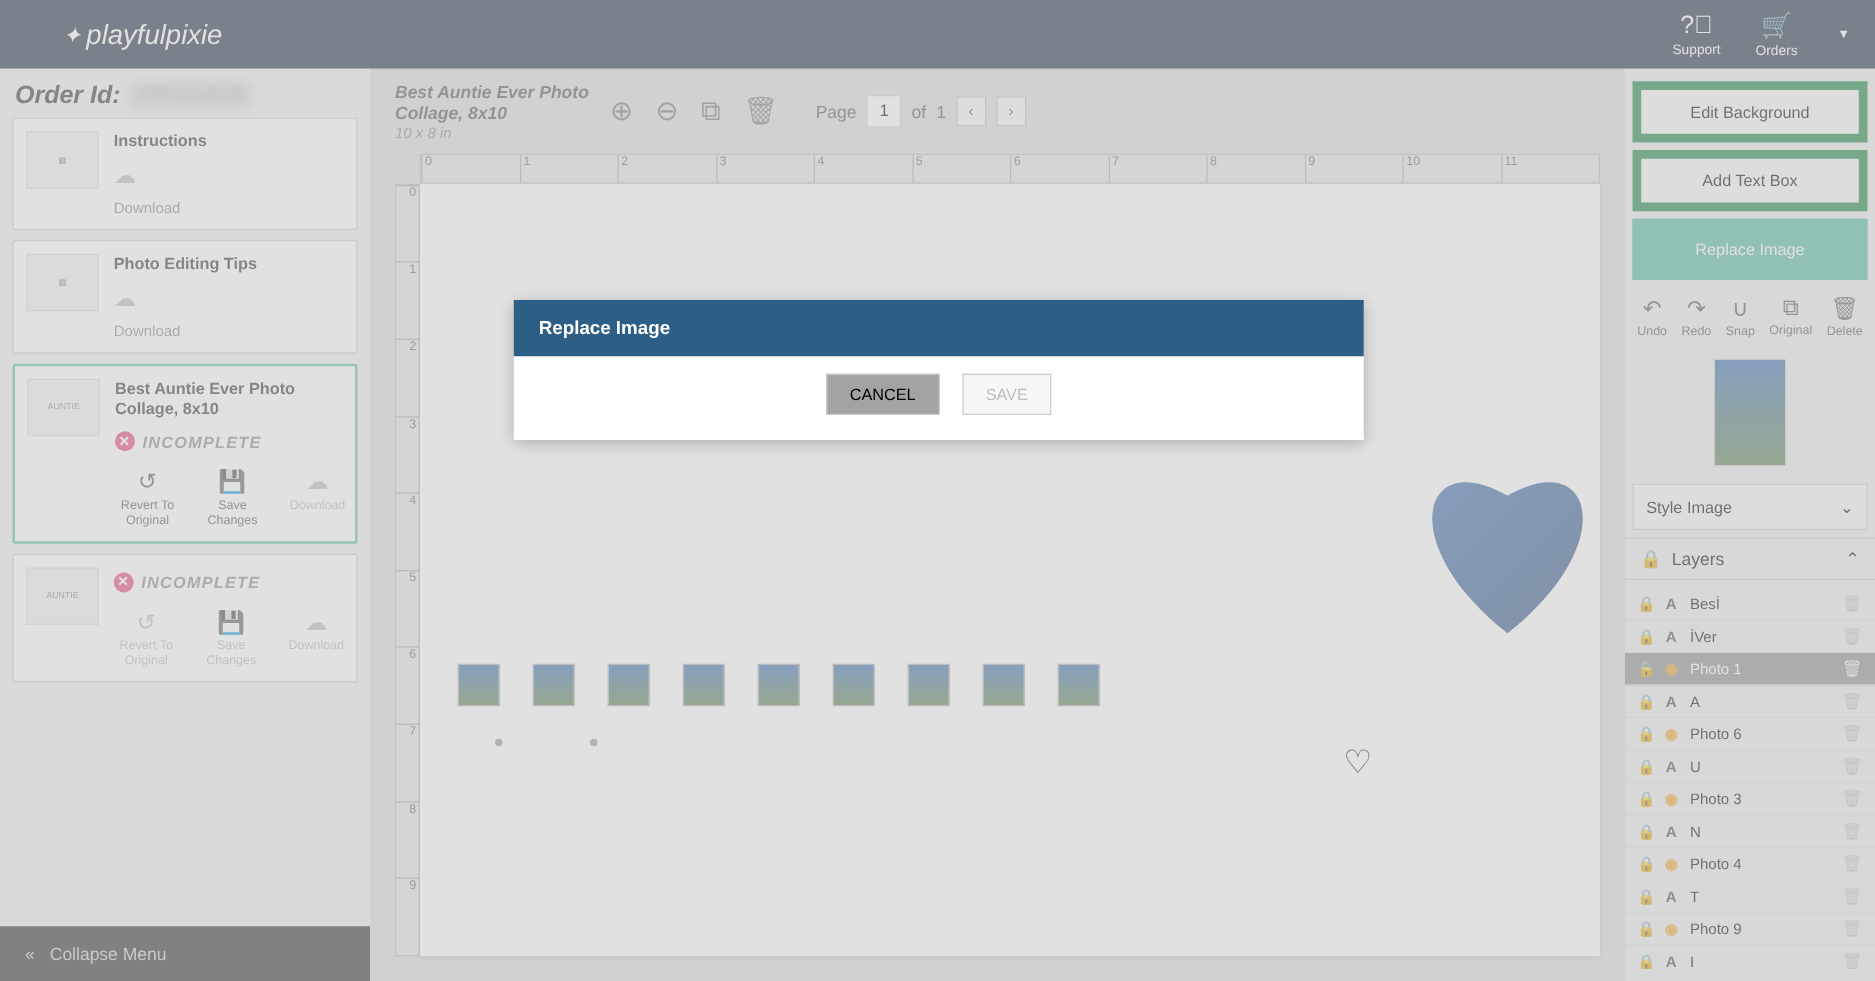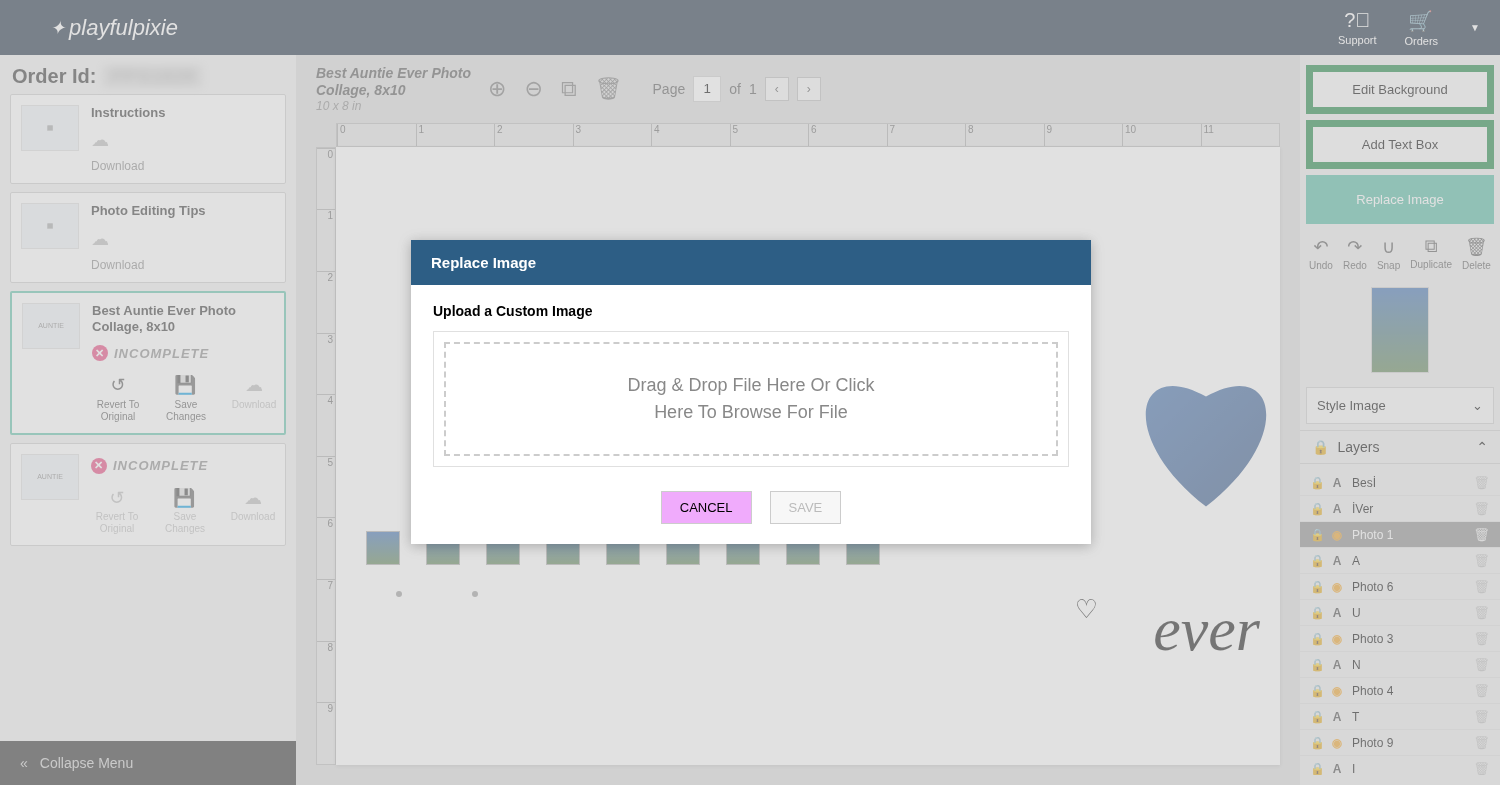--- a/index.html
+++ b/index.html
@@ -10,21 +10,21 @@
 .logo { color: #fff; font-family: cursive; font-style: italic; font-size: 22px; display: flex; align-items: center; gap: 4px; }
 .logo-icon { font-size: 18px; }
 .header-actions { display: flex; gap: 28px; align-items: center; }
 .header-action { display: flex; flex-direction: column; align-items: center; color: #fff; font-size: 11px; cursor: pointer; gap: 2px; }
 .header-action .icon { font-size: 20px; }
 .caret-down { color: #fff; font-size: 10px; padding-left: 4px; cursor: pointer; }
 
 
 .body { display: flex; height: calc(785px - 55px); }
 .sidebar-left { width: 296px; background: #f0f0f0; display: flex; flex-direction: column; position: relative; }
-.order-id { padding: 10px 12px 6px 12px; font-weight: bold; font-size: 20px; color: #333; display: flex; align-items: center; gap: 6px; }
+.order-id { padding: 10px 12px 6px 12px; font-style: italic; font-weight: bold; font-size: 20px; color: #333; display: flex; align-items: center; gap: 6px; }
 .order-id .blur { filter: blur(4px); background: #ddd; color: #bbb; padding: 0 8px; border-radius: 3px; }
 
 .cards { flex: 1; overflow-y: auto; padding: 0 10px; }
 .card { background: #fff; border: 1px solid #ccc; border-radius: 2px; margin-bottom: 8px; padding: 10px; display: flex; gap: 12px; }
 .card.selected { border: 2px solid #5dc0a8; }
 .card-thumb { width: 58px; height: 46px; background: #eef2f6; border: 1px solid #ddd; flex-shrink: 0; display:flex; align-items:center; justify-content:center; font-size:7px; color:#888; text-align:center; overflow:hidden; }
 .card-body { flex: 1; display: flex; flex-direction: column; gap: 6px; }
 .card-title { font-weight: bold; font-size: 13px; color: #333; line-height: 1.25; }
 .card-cloud { color: #bbb; font-size: 18px; margin: 2px 0; }
 .card-link { color: #888; font-size: 12px; }
@@ -86,21 +86,21 @@
 
 
 .overlay { position: absolute; inset: 0; background: rgba(200,200,200,0.55); z-index: 50; }
 .modal { position: absolute; top: 240px; left: 411px; width: 680px; background: #fff; z-index: 60; box-shadow: 0 2px 12px rgba(0,0,0,0.25); }
 .modal-header { background: #2d5e85; color: #fff; font-weight: bold; padding: 14px 20px; font-size: 15px; }
 .modal-body { padding: 18px 22px 10px 22px; }
 .modal-sub { font-weight: bold; font-size: 14px; margin-bottom: 12px; }
 .upload-frame { border: 1px solid #e0e0e0; padding: 10px; }
 .dropzone { border: 2px dashed #ccc; padding: 28px 20px; text-align: center; color: #888; font-size: 18px; line-height: 1.5; cursor: pointer; }
 .modal-footer { display: flex; justify-content: center; gap: 18px; padding: 14px 0 20px 0; }
-.mbtn { padding: 8px 18px; border: 1px solid #ccc; background: #f0abfc; font-size: 13px; cursor: pointer; }
+.mbtn { padding: 8px 18px; border: 1px solid #ccc; background: #a3a3a3; font-size: 13px; cursor: pointer; }
 .mbtn.disabled { color: #bbb; background: #f7f7f7; cursor: not-allowed; }
 
 </style>
 </head>
 <body>
 
 <div class="header">
   <div class="logo">
     <span class="logo-icon">✦</span>
     <span>playfulpixie</span>
@@ -247,21 +247,20 @@
           <div class="tick">5</div>
           <div class="tick">6</div>
           <div class="tick">7</div>
           <div class="tick">8</div>
           <div class="tick">9</div>
         </div>
       <div class="canvas">
         <div class="canvas-content">
           <div class="heart-img"></div>
           <span class="ever-heart">♡</span>
-          <div class="ever-script">ever</div>
           <div class="letter-thumbs">
             <div class="lt"></div>
             <div class="lt"></div>
             <div class="lt"></div>
             <div class="lt"></div>
             <div class="lt"></div>
             <div class="lt"></div>
             <div class="lt"></div>
             <div class="lt"></div>
             <div class="lt"></div>
@@ -287,21 +286,21 @@
       <div class="tool-item">
           <span class="icon">↷</span>
           <span>Redo</span>
         </div>
       <div class="tool-item">
           <span class="icon">∪</span>
           <span>Snap</span>
         </div>
       <div class="tool-item">
           <span class="icon">⧉</span>
-          <span>Duplicate</span>
+          <span>Original</span>
         </div>
       <div class="tool-item">
           <span class="icon">🗑</span>
           <span>Delete</span>
         </div>
     </div>
     <div class="thumb-preview"></div>
     <div class="style-row">
       <span>Style Image</span>
       <span>⌄</span>
@@ -391,26 +390,17 @@
           <span class="trash">🗑</span>
         </div>
       </div>
   </div>
 </div>
 
 <div class="overlay"></div>
 
 <div class="modal">
   <div class="modal-header">Replace Image</div>
-  <div class="modal-body">
-    <div class="modal-sub">Upload a Custom Image</div>
-    <div class="upload-frame">
-      <div class="dropzone">
-        <div>Drag &amp; Drop File Here Or Click</div>
-        <div>Here To Browse For File</div>
-      </div>
-    </div>
-  </div>
   <div class="modal-footer">
     <button class="mbtn">CANCEL</button>
     <button class="mbtn disabled">SAVE</button>
   </div>
 </div>
 
 </body></html>

